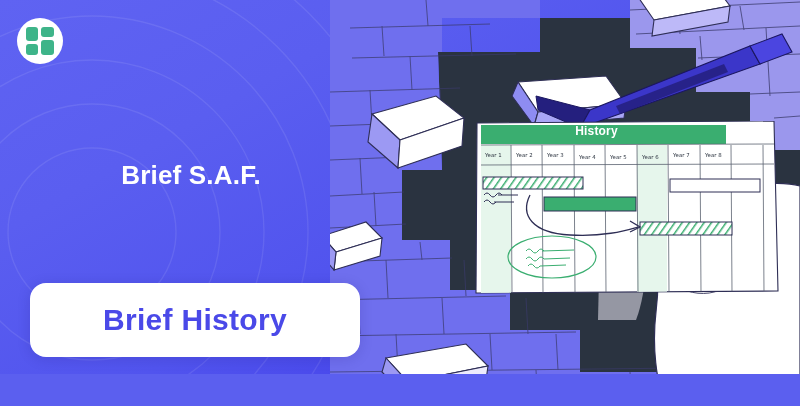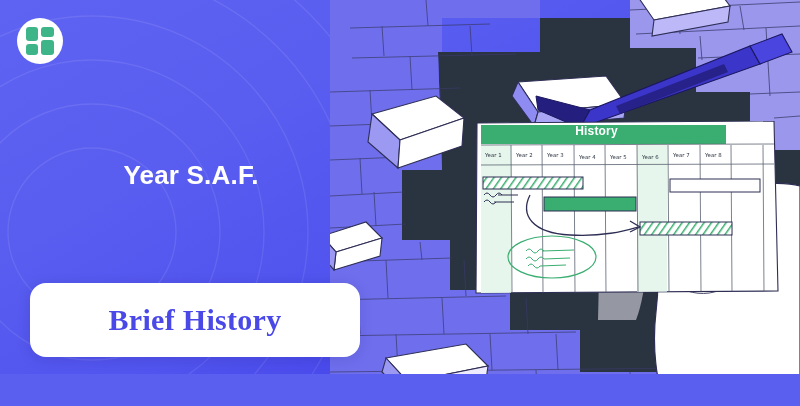--- a/index.html
+++ b/index.html
@@ -32,21 +32,20 @@
   .subtitle{
     position:absolute; left:0; top:160px; width:382px;
     text-align:center; color:#ffffff;
     font-size:26px; font-weight:bold; letter-spacing:.2px;
   }
   .cta{
     position:absolute; left:30px; top:283px; width:330px; height:74px;
     background:#ffffff; border-radius:16px;
     display:flex; align-items:center; justify-content:center;
     box-shadow:0 2px 14px rgba(20,16,90,.14);
-    font-family:Liberation Serif, serif;
   }
   .cta-label{ color:#4A49E8; font-size:30px; font-weight:bold; letter-spacing:.3px; }
 
   
   .illus{ position:absolute; left:330px; top:0; width:470px; height:406px; overflow:hidden; }
   .illus svg{ display:block; }
 
   
   .chart{ position:absolute; left:474px; top:121px; width:326px; height:176px; }
   .chart svg{ display:block; }
@@ -290,19 +289,19 @@
     <div class="yr" style="left:11px;  top:31px;">Year 1</div>
     <div class="yr" style="left:42px;  top:31px;">Year 2</div>
     <div class="yr" style="left:73px;  top:31px;">Year 3</div>
     <div class="yr" style="left:105px; top:33px;">Year 4</div>
     <div class="yr" style="left:136px; top:33px;">Year 5</div>
     <div class="yr" style="left:168px; top:33px;">Year 6</div>
     <div class="yr" style="left:199px; top:31px;">Year 7</div>
     <div class="yr" style="left:231px; top:31px;">Year 8</div>
   </div>
 
-  <div class="subtitle">Year S.A.F.</div>
+  <div class="subtitle">Brief S.A.F.</div>
 
   <div class="cta">
     <span class="cta-label">Brief History</span>
   </div>
 
 </div>
 
 </body></html>

